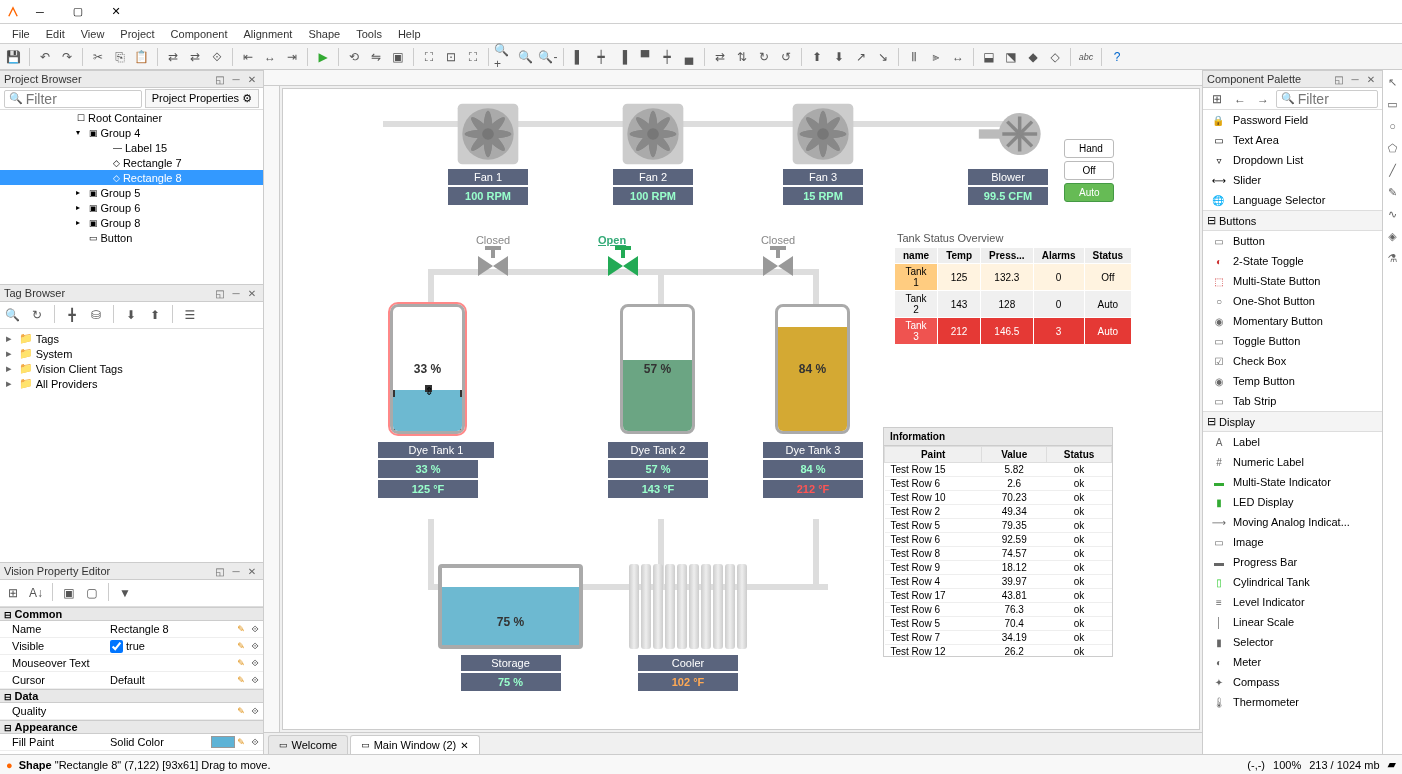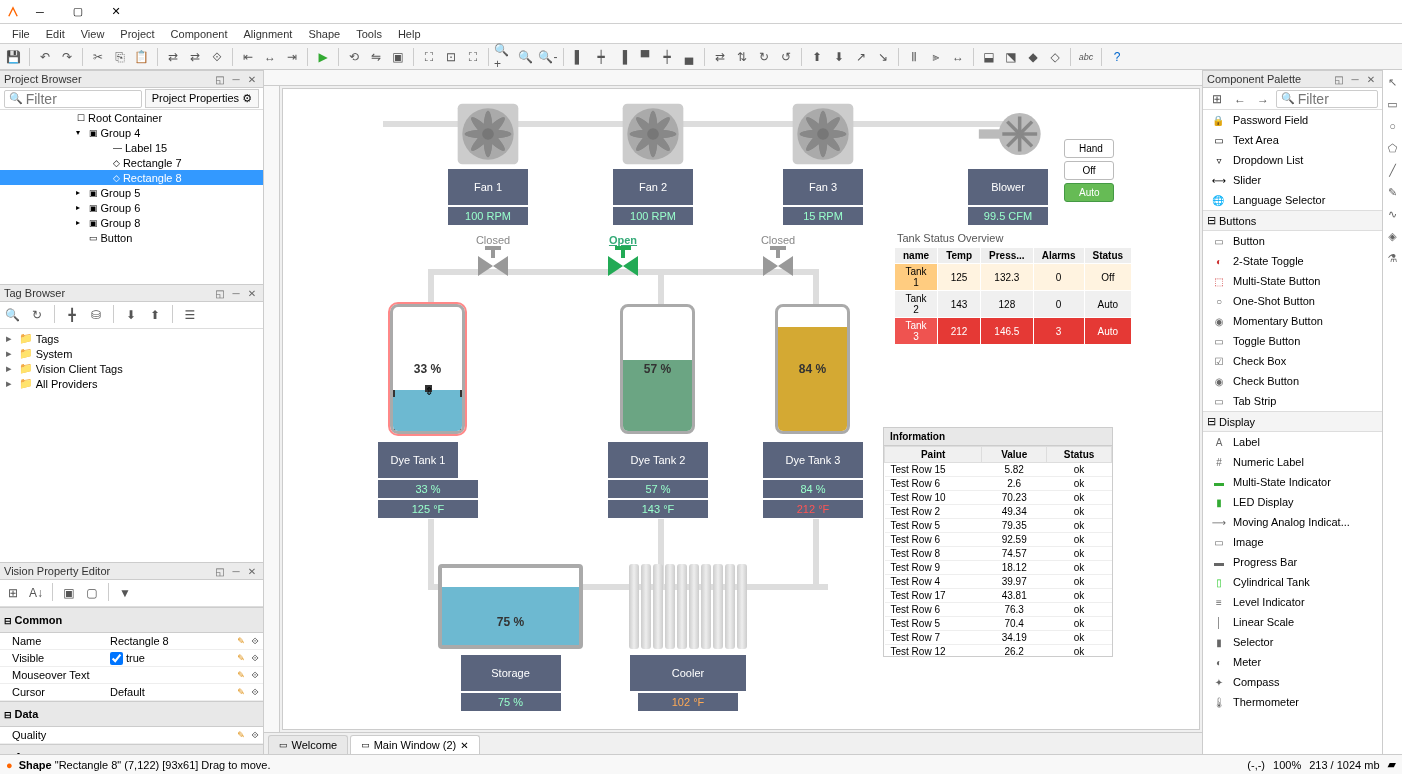--- a/index.html
+++ b/index.html
@@ -41,43 +41,43 @@
     .tag-toolbar { display:flex; padding:3px; gap:4px; border-bottom:1px solid #ddd;}
     .tag-tbl-head { display:flex; background:#f0f0f0; font-size:10px; font-weight:bold; border-bottom:1px solid #ccc;}
     .tag-tbl-head div { padding:3px 4px; border-right:1px solid #ddd;}
     .tag-tree { flex:1; overflow:auto; padding:2px;}
     .tag-row { display:flex; align-items:center; padding:1px 4px; font-size:11px; cursor:pointer;}
     .tag-row .arrow{ width:10px; color:#666;}
     
     .prop-editor { flex:1; display:flex; flex-direction:column; min-height:0;}
     .prop-toolbar { display:flex; padding:3px; gap:3px; border-bottom:1px solid #ddd;}
     .prop-grid { flex:1; overflow:auto; font-size:11px;}
-    .prop-section { background:#e8e8e8; padding:6px 4px; font-weight:bold; border-top:1px solid #ccc; border-bottom:1px solid #ccc;}
+    .prop-section { background:#e8e8e8; padding:0 4px; font-weight:bold; border-top:1px solid #ccc; border-bottom:1px solid #ccc;}
     .prop-row { display:flex; border-bottom:1px solid #eee; height:17px; align-items:center;}
     .prop-row .name{ width:110px; padding-left:12px;}
     .prop-row .value{ flex:1; display:flex; align-items:center;}
     .prop-row .icons{ display:flex; gap:2px; padding-right:2px;}
     .prop-row .icn{ width:12px; height:12px; font-size:9px; display:flex; align-items:center; justify-content:center;}
     .swatch{ width:24px; height:12px; border:1px solid #999; display:inline-block;}
     
     .designer-area { flex:1; display:flex; flex-direction:column; background:#f0f0f0; position:relative;}
     .ruler-h { height:16px; background:#f8f8f8; border-bottom:1px solid #ccc; position:relative; font-size:8px; color:#666;}
     .ruler-v { width:16px; background:#f8f8f8; border-right:1px solid #ccc;}
     .canvas-wrap { flex:1; display:flex;}
     .canvas { flex:1; background:#fff; position:relative; border:1px solid #ccc; margin:2px; overflow:hidden;}
     
     
-    .equip-label { background: #5a647d; color:#fff; text-align:center; padding:12px; font-size:11px;}
-    .equip-value { background: #5a647d; color:#9fc; text-align:center; padding:3px; font-size:11px; margin-top:2px;}
+    .equip-label { background: #5a647d; color:#fff; text-align:center; padding:2px; font-size:11px;}
+    .equip-value { background: #5a647d; color:#9fc; text-align:center; padding:3px; font-size:11px; margin-top:2px;font-weight:bold;}
     .equip-value.orange { color:#fa5;}
     .equip-value.red { color:#f55;}
     .fan-box { position:absolute; width:80px;}
     .fan-svg { width:70px; height:70px; margin:0 auto; display:block;}
     .valve-closed { color:#888; font-size:11px; text-align:center;}
-    .valve-open { color:#3a7; font-size:11px; font-weight:bold; text-align:center;text-decoration:underline;}
+    .valve-open { color:#3a7; font-size:11px; font-weight:bold; text-align:left;text-decoration:underline;}
     
     .tank { position:absolute; width:75px;}
     .tank-body { height:130px; border:3px solid #aaa; border-radius:8px; position:relative; background:#fff; overflow:hidden;}
     .tank-fill { position:absolute; bottom:0; left:0; right:0;}
     .tank-pct { position:absolute; top:50%; left:50%; transform:translate(-50%,-50%); font-size:12px; font-weight:bold; color:#333;}
     .tank.selected .tank-body{ outline:2px solid #f88;}
     .sel-handle{ width:7px; height:7px; background:#333; position:absolute;}
     
     .storage-tank { position:absolute; }
     .storage-body{ width:145px; height:85px; border:4px solid #aaa; border-radius:4px; background:#fff; position:relative; overflow:hidden;}
@@ -657,21 +657,21 @@
               <div class="tank-fill" style="height:33%;background:#6db9d1"></div>
               <div class="tank-pct">33 %</div>
               <div class="sel-handle" style="left:-5px;top:83.1px"></div>
               <div class="sel-handle" style="right:-5px;top:83.1px"></div>
               <div class="sel-handle" style="left:-5px;bottom:-5px"></div>
               <div class="sel-handle" style="right:-5px;bottom:-5px"></div>
               <div class="sel-handle" style="left:50%;top:78.1px;margin-left:-3px">⇕</div>
               <div class="sel-handle" style="left:50%;bottom:-9px;margin-left:-3px">⇕</div>
             </div>
     <div style="height:8px"></div>
-    <div class="equip-label" style="width:80px;margin-left:-12px">Dye Tank 1</div>
+    <div class="equip-label" style="width:116px;margin-left:-12px">Dye Tank 1</div>
     <div class="equip-value" style="width:100px;margin-left:-12px">33 %</div>
     <div class="equip-value " style="width:100px;margin-left:-12px">125 °F</div>
           </div>
           <div class="tank" style="left: 337px; top: 215px;">
             <div class="tank-body">
               <div class="tank-fill" style="height:57%;background:#6ba583"></div>
               <div class="tank-pct">57 %</div>
             </div>
     <div style="height:8px"></div>
     <div class="equip-label" style="width:100px;margin-left:-12px">Dye Tank 2</div>
@@ -704,21 +704,21 @@
               <div class="cooler-fin"></div>
               <div class="cooler-fin"></div>
               <div class="cooler-fin"></div>
               <div class="cooler-fin"></div>
               <div class="cooler-fin"></div>
               <div class="cooler-fin"></div>
               <div class="cooler-fin"></div>
               <div class="cooler-fin"></div>
             </div>
     <div style="height:6px"></div>
-    <div class="equip-label" style="width:116px;margin:0 auto">Cooler</div>
+    <div class="equip-label" style="width:100px;margin:0 auto">Cooler</div>
     <div class="equip-value orange" style="width:100px;margin:2px auto">102 °F</div>
           </div>
         </div>
     </div>
     <div class="tabs-bottom" id="bottom-tabs">
         <div class="tab"><span style="font-size:9px">▭</span>Welcome</div>
         <div class="tab active"><span style="font-size:9px">▭</span>Main Window (2)<span class="close">✕</span></div>
       </div>
   </div>
 
@@ -788,21 +788,21 @@
         <div class="pal-item">
           <span class="picn" style="color:#666">▭</span>
           <span>Toggle Button</span>
         </div>
         <div class="pal-item">
           <span class="picn" style="color:#666">☑</span>
           <span>Check Box</span>
         </div>
         <div class="pal-item">
           <span class="picn" style="color:#666">◉</span>
-          <span>Check Button</span>
+          <span>Temp Button</span>
         </div>
         <div class="pal-item">
           <span class="picn" style="color:#666">▭</span>
           <span>Tab Strip</span>
         </div>
         <div class="pal-section">
           <span class="exp">⊟</span>
           <span>Display</span>
         </div>
         <div class="pal-item">

